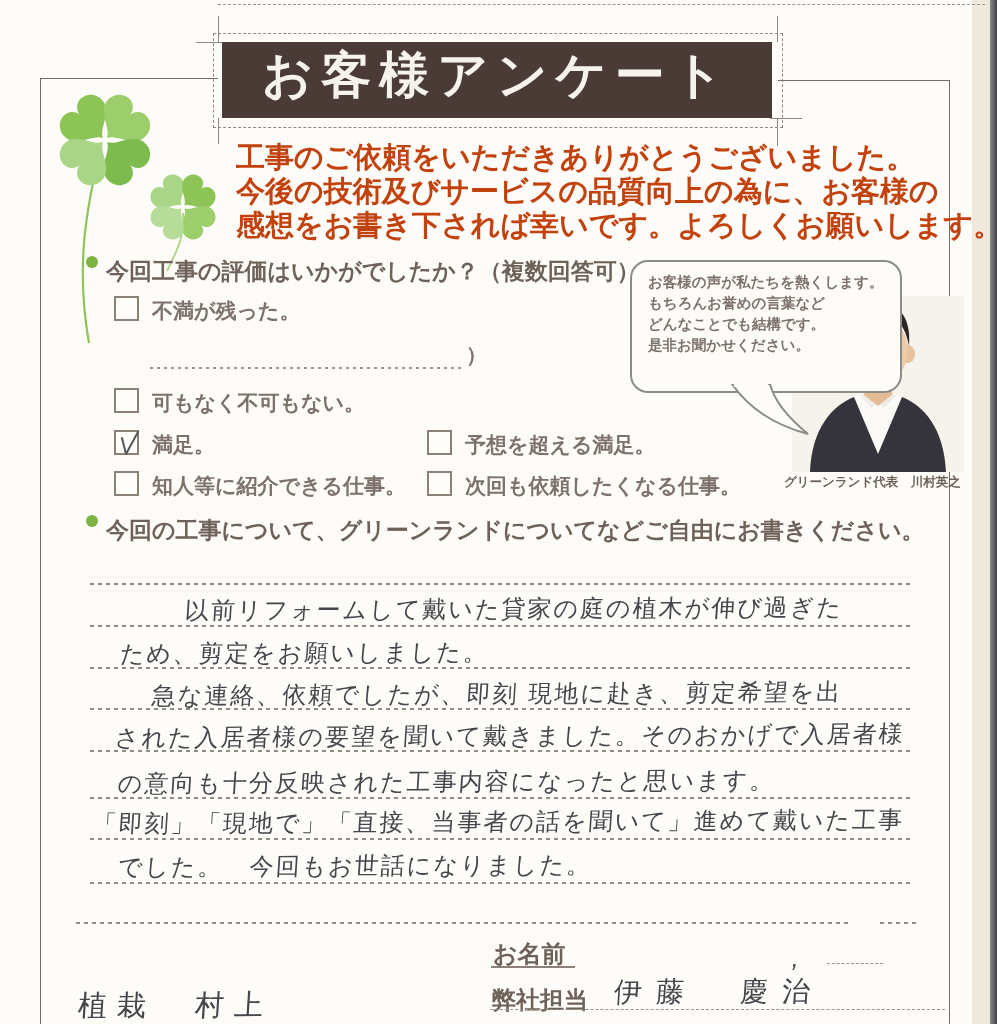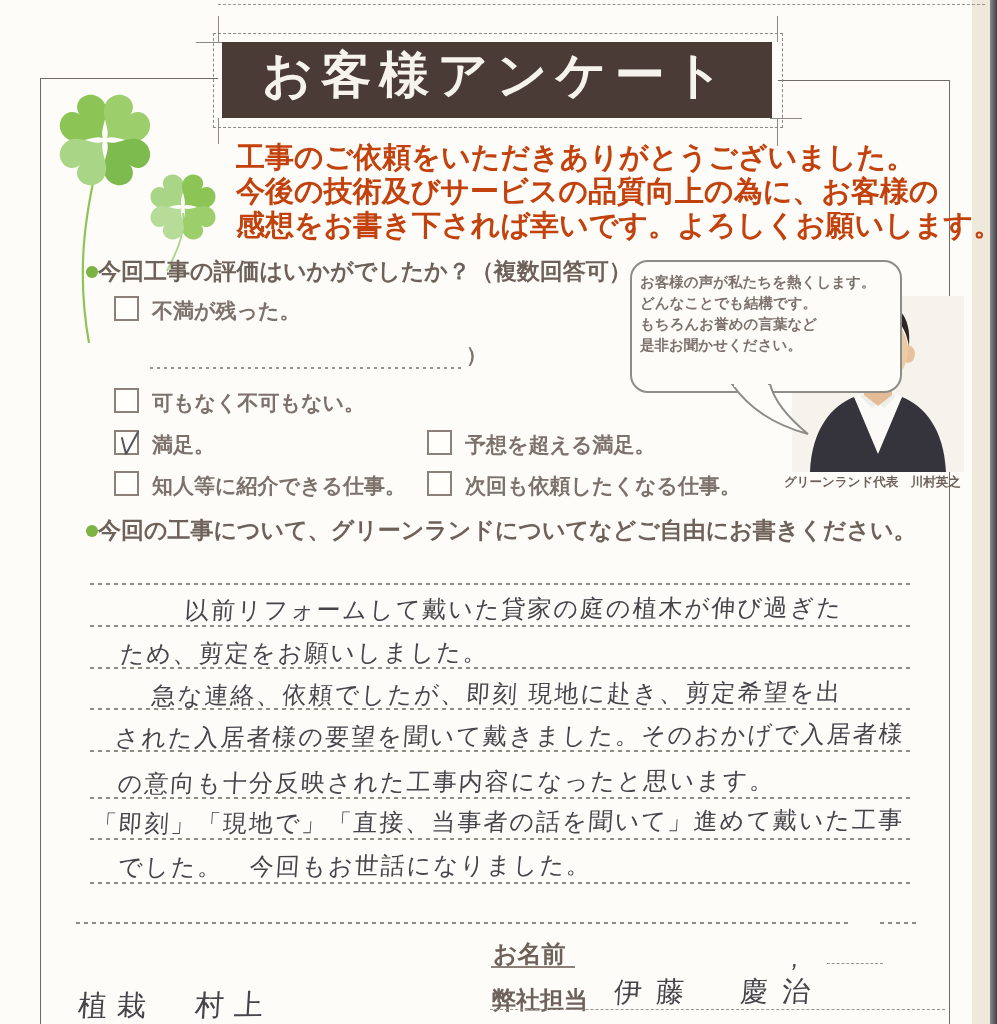--- a/index.html
+++ b/index.html
@@ -31,33 +31,33 @@
     background:#4a3b36;
     display:flex;align-items:flex-start;justify-content:center;
   }
   .banner-title{
     color:#f6f3ec;font-size:50px;font-weight:bold;letter-spacing:8px;white-space:nowrap;
   }
   
   .intro{position:absolute;left:236px;top:140px;width:700px;
     color:#c2410c;font-size:29px;font-weight:bold;line-height:34px;white-space:nowrap;}
   
-  .sec-head{position:absolute;display:flex;align-items:center;gap:0;white-space:nowrap;}
+  .sec-head{position:absolute;display:flex;gap:8px;white-space:nowrap;}
   .bullet{width:12px;height:12px;border-radius:50%;background:#7cb342;flex:0 0 auto;}
   .sec-head .txt{color:#6e6159;font-size:23px;font-weight:bold;}
   
   .cb{position:absolute;width:25px;height:25px;border:2.5px solid #8d8078;background:#fffefb;box-sizing:border-box;}
   .cb svg{position:absolute;left:-3px;top:-6px;}
   .cb-label{position:absolute;color:#7d716b;font-size:21px;font-weight:bold;white-space:nowrap;}
   .followup{position:absolute;left:146px;top:341px;color:#7d716b;font-size:21px;font-weight:bold;display:flex;align-items:flex-end;}
   .dotfill{display:inline-block;width:312px;height:24px;margin:0 4px;
     background:repeating-linear-gradient(to right,#9a948d 0 3px,transparent 3px 7px) left bottom/100% 2px no-repeat;}
   
   .bubble{position:absolute;left:630px;top:260px;width:272px;height:133px;box-sizing:border-box;
-    border:2px solid #8d8d88;border-radius:18px;background:#fdfcf8;padding:10px 8px;z-index:3;}
+    border:2px solid #8d8d88;border-radius:18px;background:#fdfcf8;padding:10px 16px;z-index:3;}
   .bubble div{color:#7d716b;font-size:14.5px;font-weight:bold;line-height:21px;white-space:nowrap;}
   .bubble-tail{position:absolute;left:722px;top:384px;z-index:4;}
   
   .photo{position:absolute;left:792px;top:296px;width:172px;height:176px;z-index:2;}
   .photo-caption{position:absolute;left:784px;top:474px;width:200px;color:#6e6159;font-size:12.5px;font-weight:bold;white-space:nowrap;}
   
   .clovers{position:absolute;left:35px;top:85px;}
   
   .dotline{position:absolute;height:2px;
     background:repeating-linear-gradient(to right,#8f8b85 0 4px,transparent 4px 8px);}
@@ -152,22 +152,22 @@
   <div class="cb-label" style="left:465px;top:431px;">予想を超える満足。</div>
 
   <div class="cb" style="left:114px;top:471px;"></div>
   <div class="cb-label" style="left:152px;top:472px;">知人等に紹介できる仕事。</div>
 
   <div class="cb" style="left:427px;top:471px;"></div>
   <div class="cb-label" style="left:465px;top:472px;">次回も依頼したくなる仕事。</div>
 
   <div class="bubble">
     <div>お客様の声が私たちを熱くします。</div>
+    <div>もちろんお誉めの言葉など</div>
     <div>どんなことでも結構です。</div>
-    <div>もちろんお誉めの言葉など</div>
     <div>是非お聞かせください。</div>
   </div>
   <svg class="bubble-tail" width="96" height="56">
     <path d="M10 0 C 28 26 56 42 86 50 C 64 32 52 16 48 0 Z" fill="#fdfcf8" stroke="#8d8d88" stroke-width="2"></path>
     <rect x="12" y="-2" width="34" height="5" fill="#fdfcf8"></rect>
   </svg>
 
   <svg class="photo" width="172" height="176" viewBox="0 0 172 176">
     <rect width="172" height="176" fill="#f5f3ec"></rect>
     <path d="M18 176 C 20 132 40 110 62 101 L 86 114 L 110 101 C 132 110 152 132 154 176 Z" fill="#35333b"></path>

